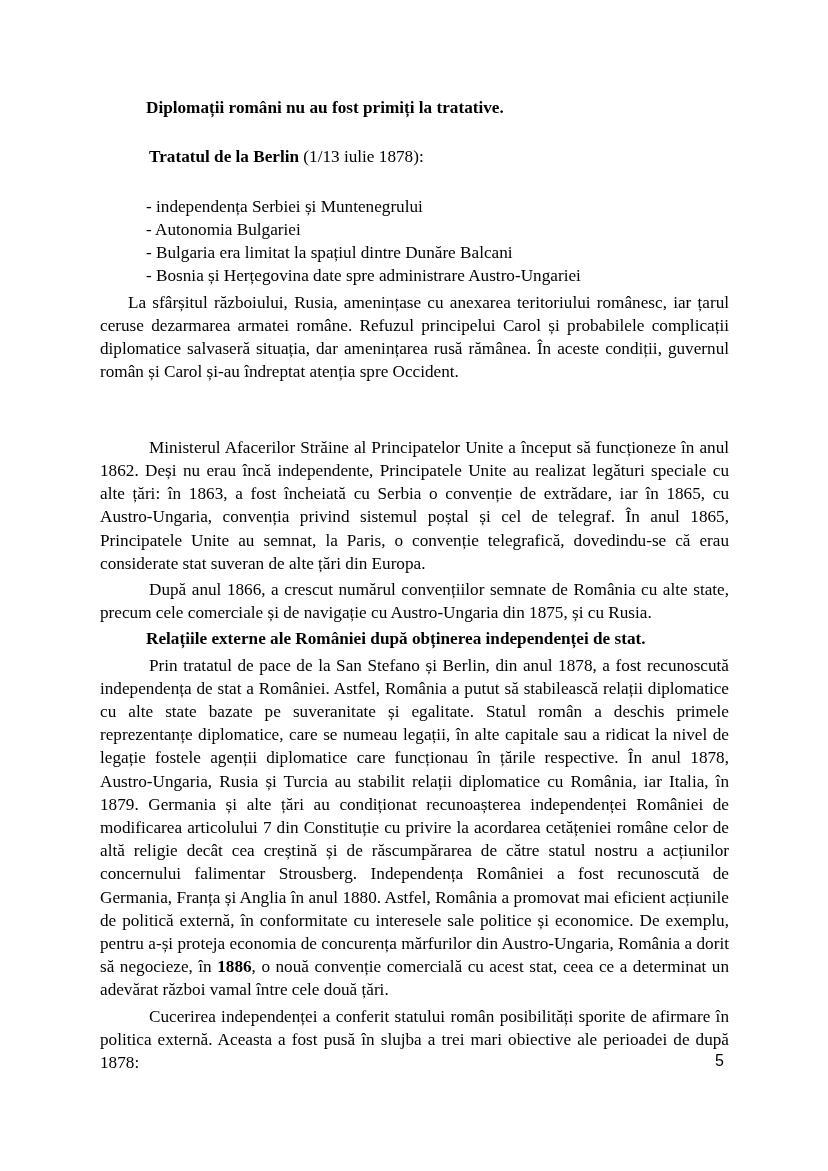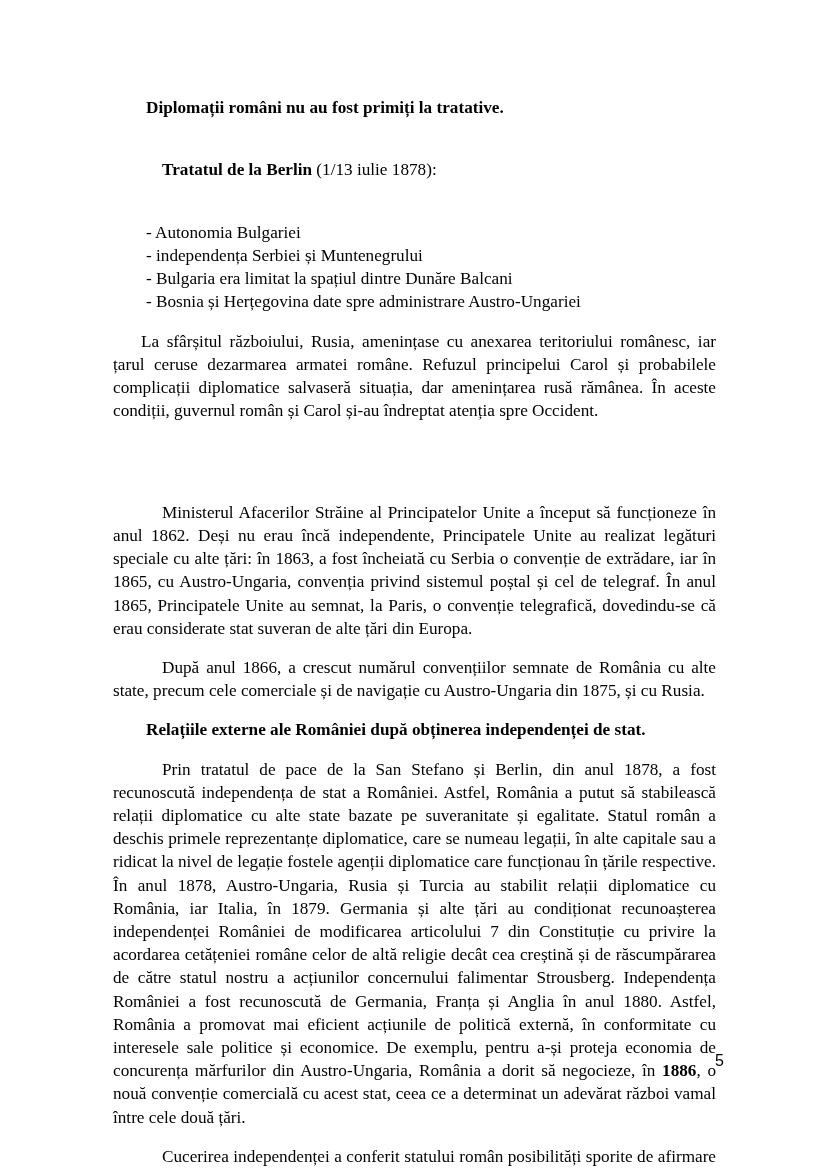--- a/index.html
+++ b/index.html
@@ -27,21 +27,21 @@
   }
   .content {
     position: absolute;
     left: 97px;
     top: 96px;
     width: 635px;
   }
 
   
   .para {
-    margin: 16px;
+    margin: 3px;
     font-size: 17.2px;
     line-height: 23.2px;
     text-align: justify;
     text-justify: inter-word;
     hyphens: none;
   }
   .para.indent {
     text-indent: 49px;
   }
   .para.noindent {
@@ -114,22 +114,22 @@
     <p class="heading indent">Diplomații români nu au fost primiți la tratative.</p>
 
     <div class="spacer-lg"></div>
 
     <p class="para indent"><span class="bold">Tratatul de la Berlin</span><span> (1/13 iulie 1878):</span></p>
 
     <div class="spacer-lg"></div>
 
 
     <ul class="dash-list">
+      <li>- independența Serbiei și Muntenegrului</li>
       <li>- Autonomia Bulgariei</li>
-      <li>- independența Serbiei și Muntenegrului</li>
       <li>- Bulgaria era limitat la spațiul dintre Dunăre Balcani</li>
       <li>- Bosnia și Herțegovina date spre administrare Austro-Ungariei</li>
     </ul>
 
     <p class="para noindent justify-block" style="text-indent:28px;">La sfârșitul războiului, Rusia, amenințase cu anexarea teritoriului românesc, iar țarul ceruse dezarmarea armatei române. Refuzul principelui Carol și probabilele complicații diplomatice salvaseră situația, dar amenințarea rusă rămânea. În aceste condiții, guvernul român și Carol și-au îndreptat atenția spre Occident.</p>
 
     <div class="spacer-lg"></div>
 
 
     <div class="spacer-lg"></div>

